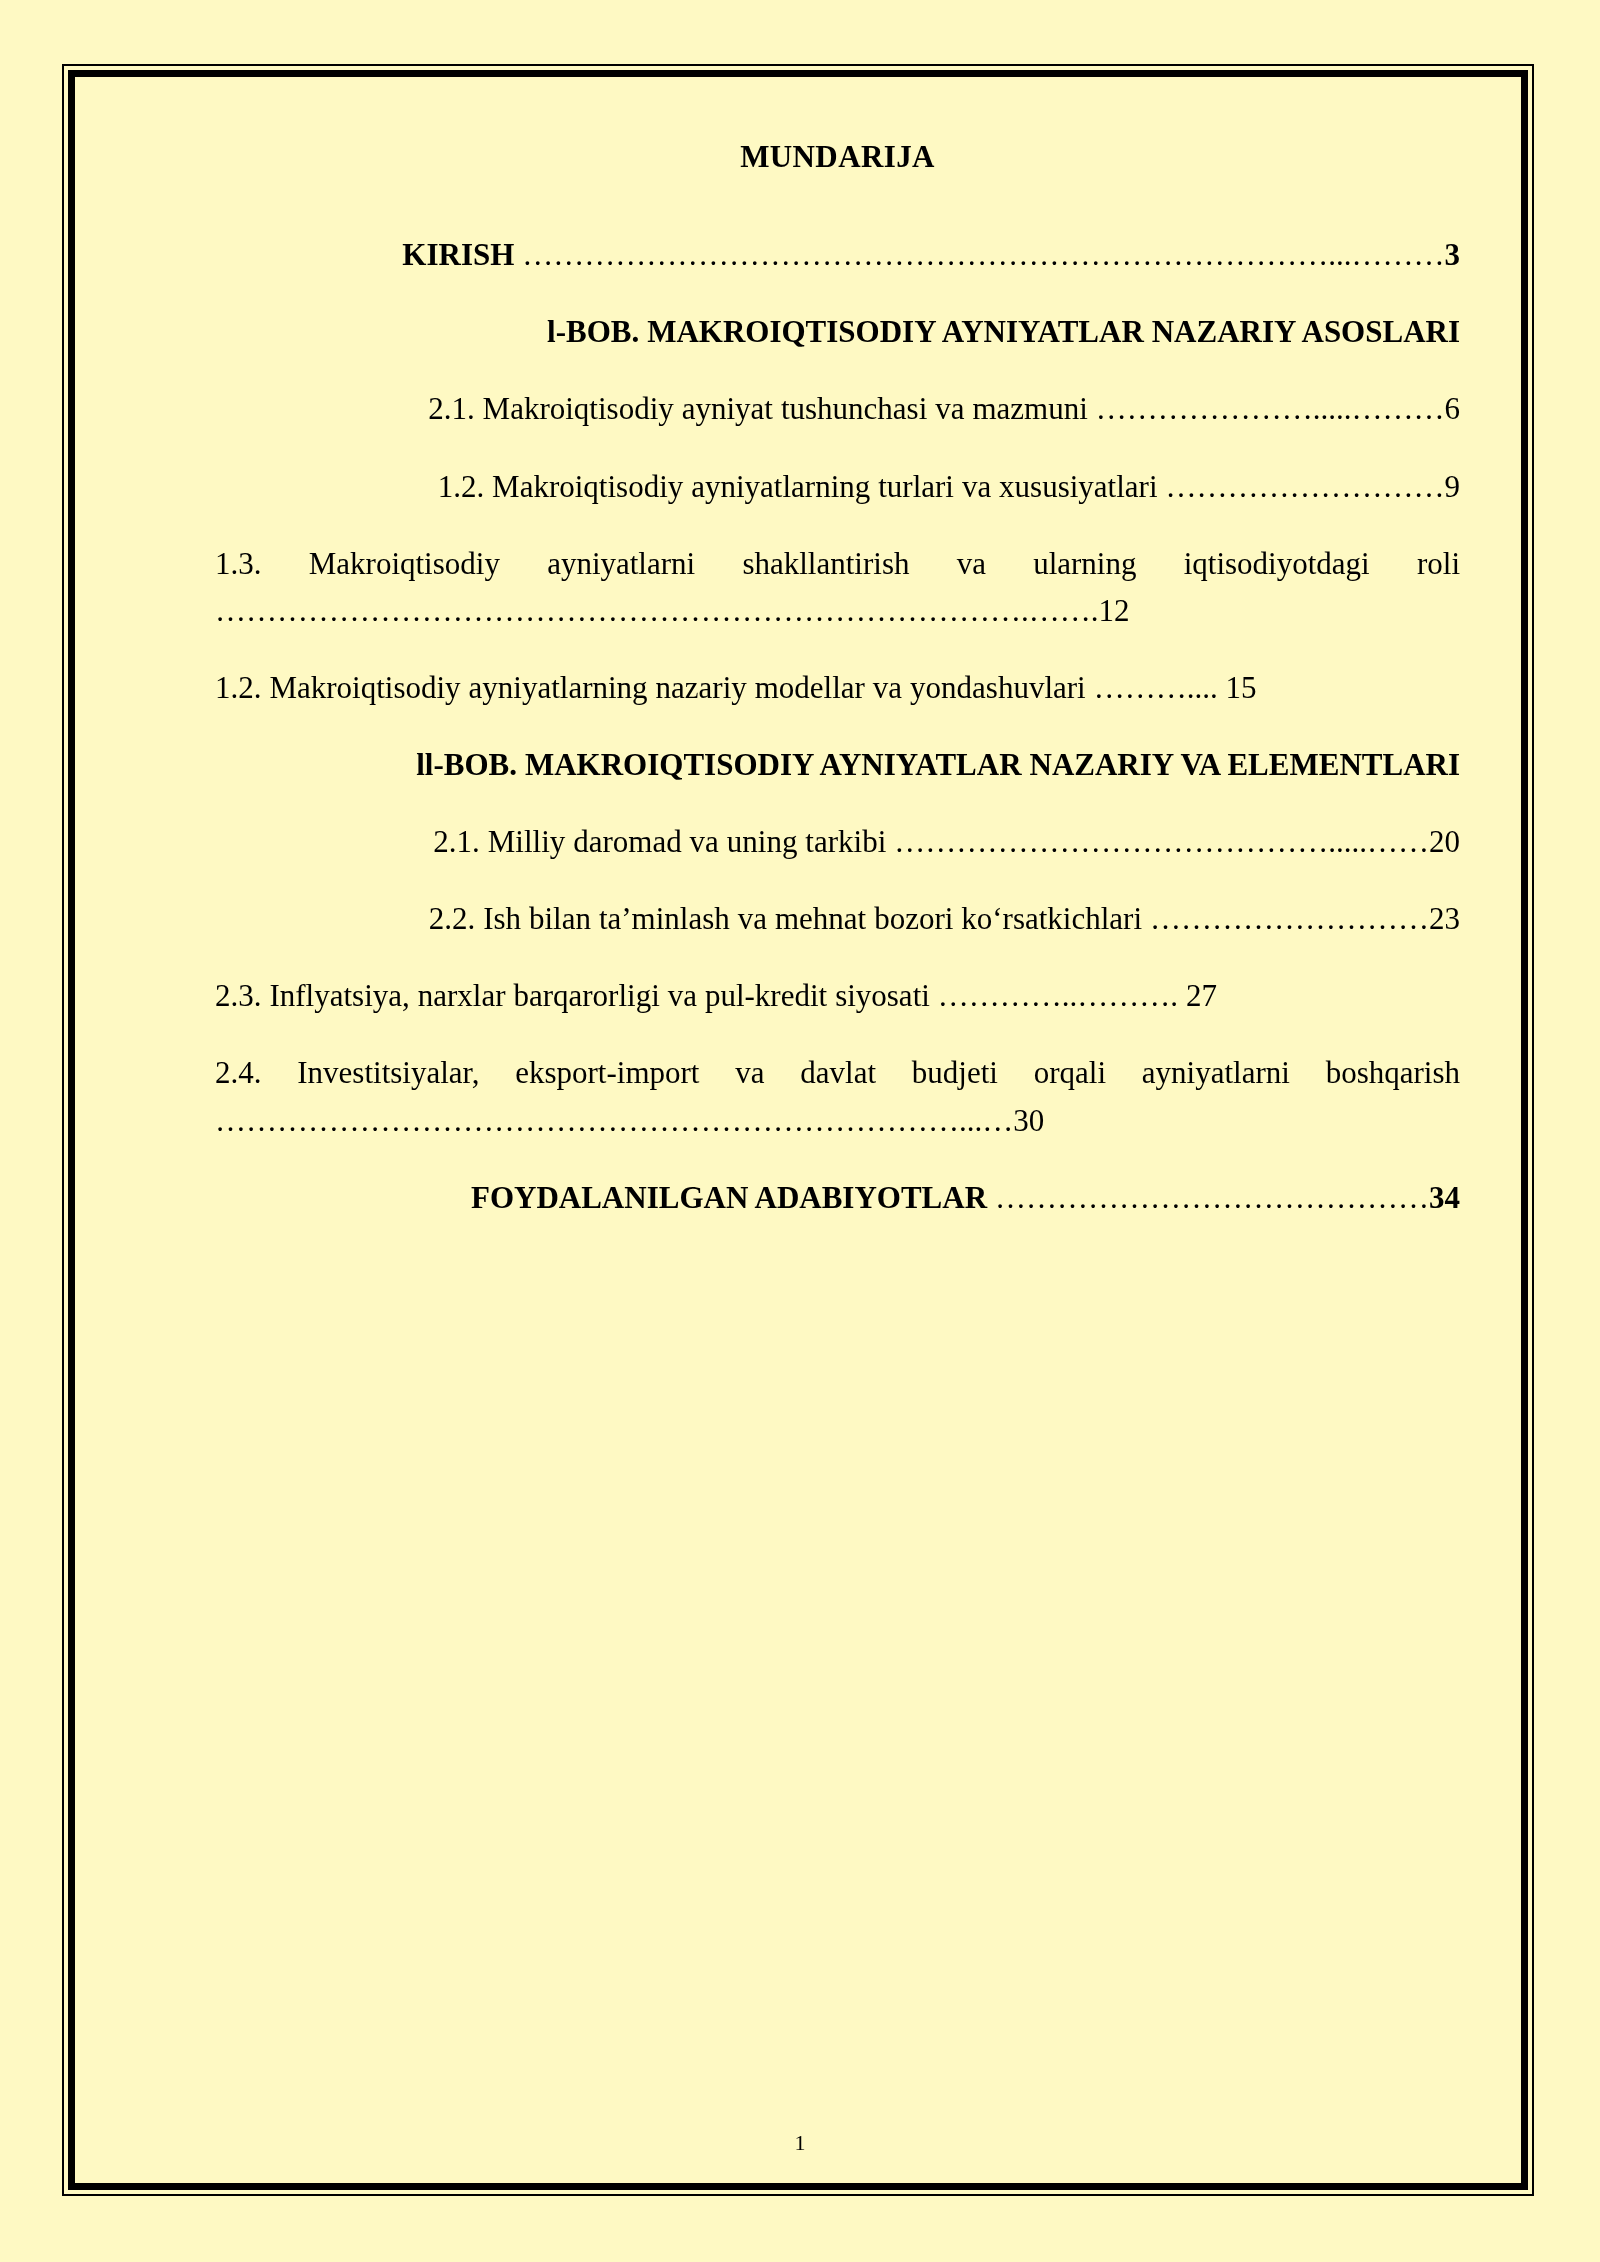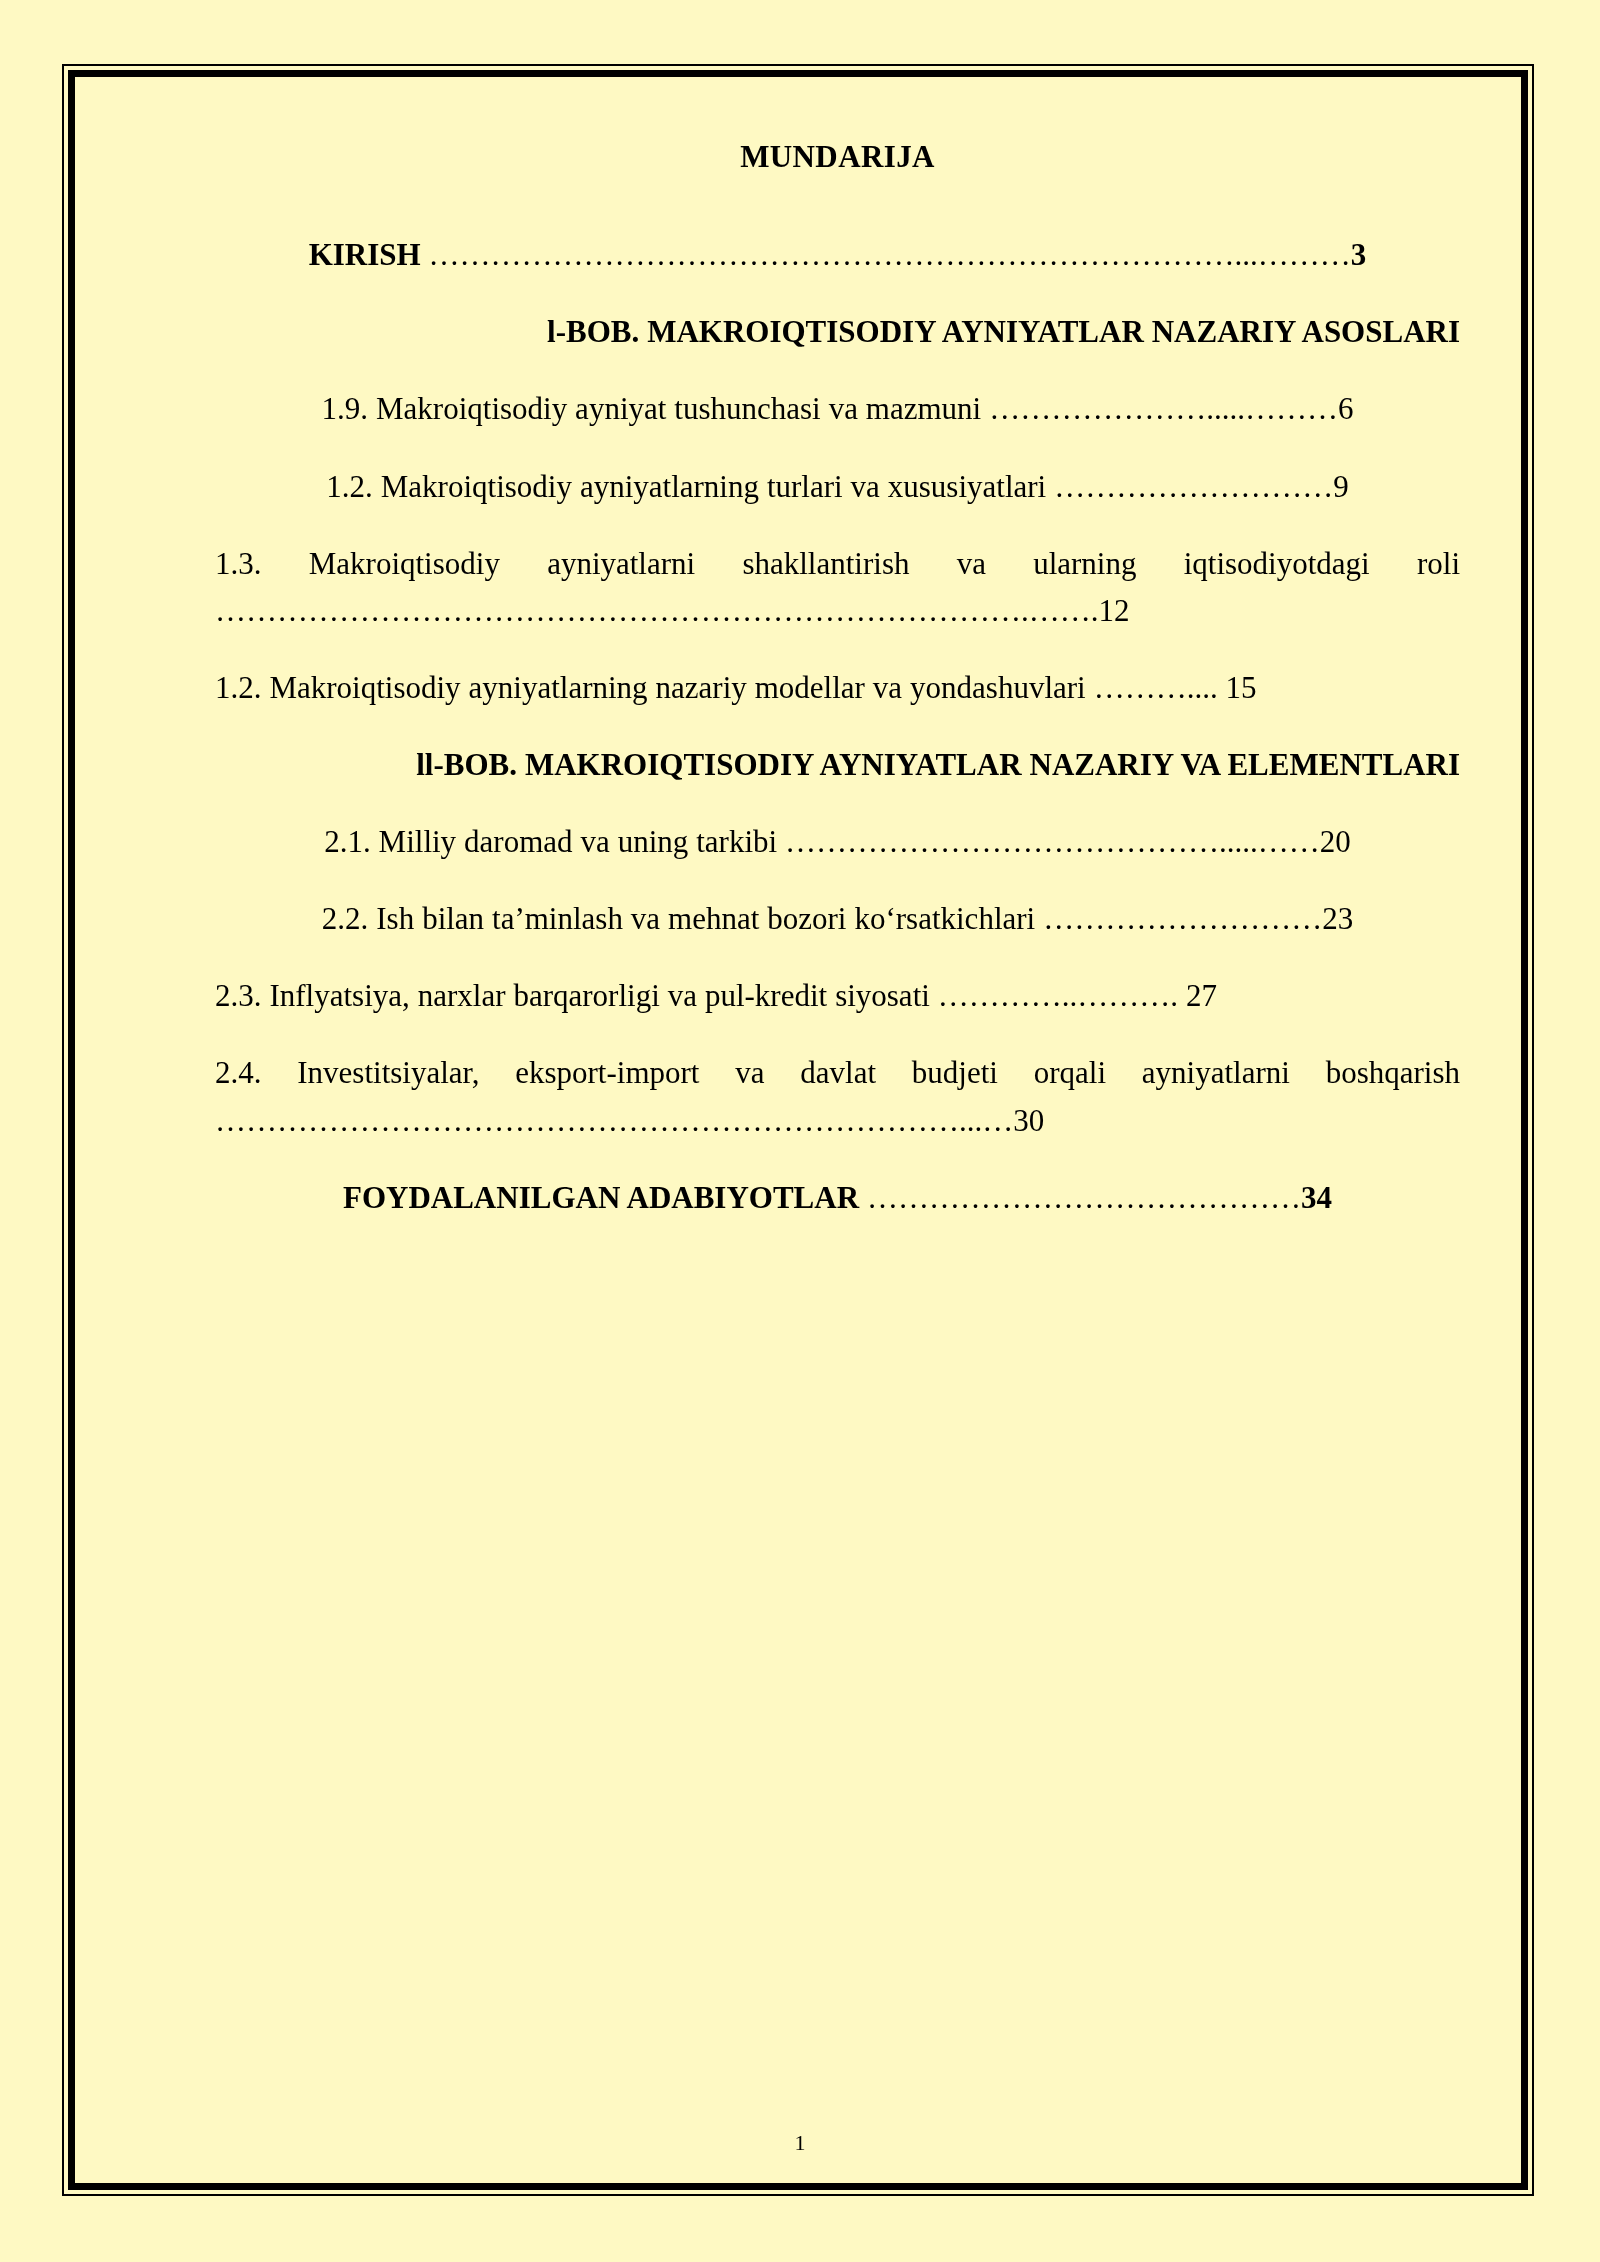--- a/index.html
+++ b/index.html
@@ -71,21 +71,21 @@
   }
 
   .entry.chapter {
     font-weight: bold;
     text-align: right;
     margin: 0 0 30px 0;
   }
 
   
   .entry.single {
-    text-align: center;
+    text-align: right;
     white-space: nowrap;
     overflow: hidden;
   }
 
   .leader {
     font-weight: normal;
   }
 
   .pagenum {
     font-weight: inherit;
@@ -111,21 +111,21 @@
   <div class="page-border-inner"></div>
 
   <div class="content">
 
     <div class="doc-title">MUNDARIJA</div>
 
     <div class="entry bold-entry single"><span>KIRISH</span><span class="leader"> ……………………………………………………………………...………</span><span class="pagenum">3</span></div>
 
     <div class="entry chapter">l-BOB. MAKROIQTISODIY AYNIYATLAR NAZARIY ASOSLARI</div>
 
-    <div class="entry single"><span>1.9. Makroiqtisodiy ayniyat tushunchasi va mazmuni</span><span class="leader"> ………………….....………</span><span class="pagenum">6</span></div>
+    <div class="entry single"><span>2.1. Makroiqtisodiy ayniyat tushunchasi va mazmuni</span><span class="leader"> ………………….....………</span><span class="pagenum">6</span></div>
 
     <div class="entry single"><span>1.2. Makroiqtisodiy ayniyatlarning turlari va xususiyatlari</span><span class="leader"> ………………………</span><span class="pagenum">9</span></div>
 
     <div class="entry"><span>1.3. Makroiqtisodiy ayniyatlarni shakllantirish va ularning iqtisodiyotdagi roli</span> <span class="leader">…………………………………………………………………….…….</span><span class="pagenum">12</span></div>
 
     <div class="entry"><span>1.2. Makroiqtisodiy ayniyatlarning nazariy modellar va yondashuvlari</span><span class="leader"> ………....</span> <span class="pagenum">15</span></div>
 
     <div class="entry chapter">ll-BOB. MAKROIQTISODIY AYNIYATLAR NAZARIY VA ELEMENTLARI</div>
 
     <div class="entry single"><span>2.1. Milliy daromad va uning tarkibi</span><span class="leader"> …………………………………….....……</span><span class="pagenum">20</span></div>

